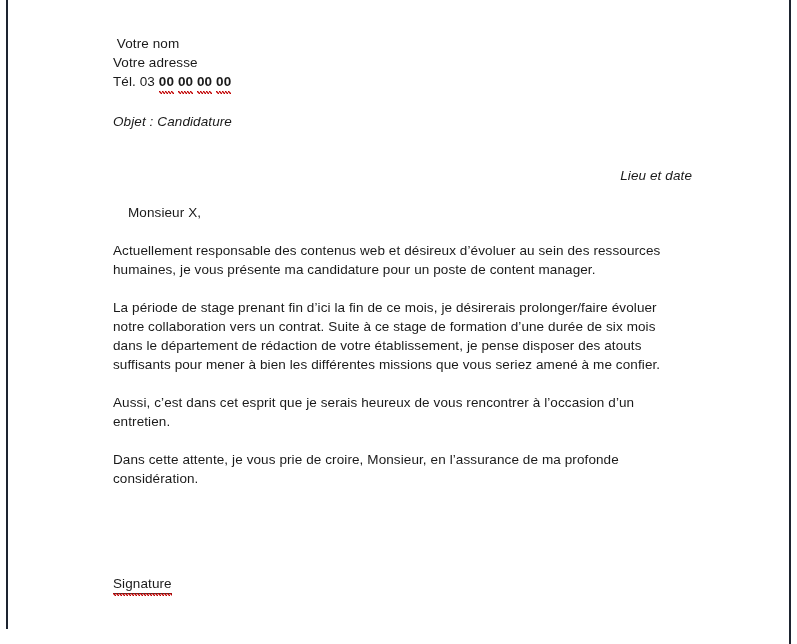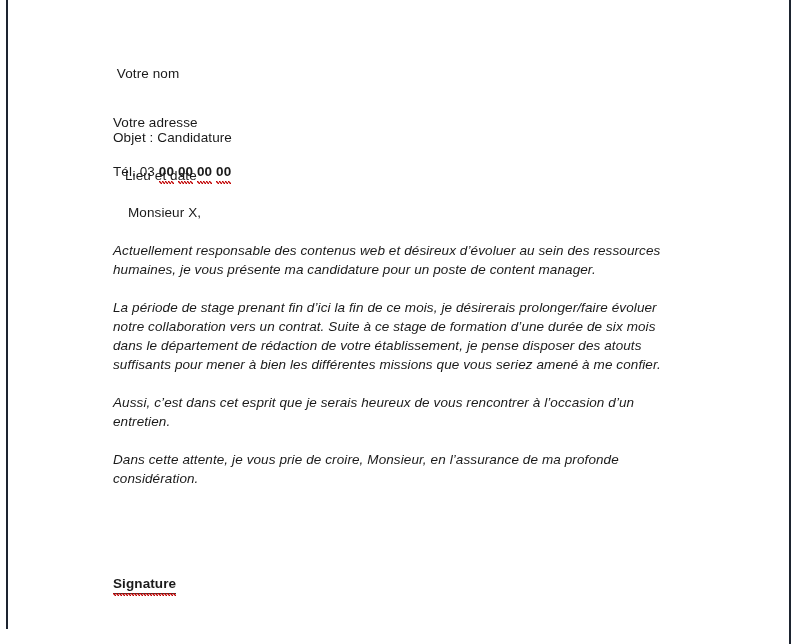--- a/index.html
+++ b/index.html
@@ -48,54 +48,54 @@
     letter-spacing: 0.1px;
   }
   .block-sender {
     position: absolute;
     top: 34px;
     left: 0;
     width: 420px;
   }
   .sender-line {
     white-space: pre;
-    margin-top: 30px;
   }
   .block-objet {
     position: absolute;
-    top: 128px;
+    top: 112px;
     left: 0;
+    font-style: italic;
   }
   .block-lieu {
     position: absolute;
     top: 166px;
-    left: 12px;
+    left: 4px;
     width: 575px;
+    text-align: right;
+    font-style: italic;
   }
   .block-salutation {
     position: absolute;
     top: 203px;
     left: 15px;
   }
   .block-body {
     position: absolute;
     top: 241px;
     left: 0;
     width: 570px;
   }
   .para {
     margin: 0 12px 19px 0;
     text-align: left;
-    font-style: italic;
   }
   .block-signature {
     position: absolute;
     top: 574px;
     left: 0;
-    font-weight: bold;
   }
   
   .spell {
     position: relative;
     display: inline-block;
     white-space: pre;
     font-weight: bold;
   }
   .spell::after {
     content: "";

